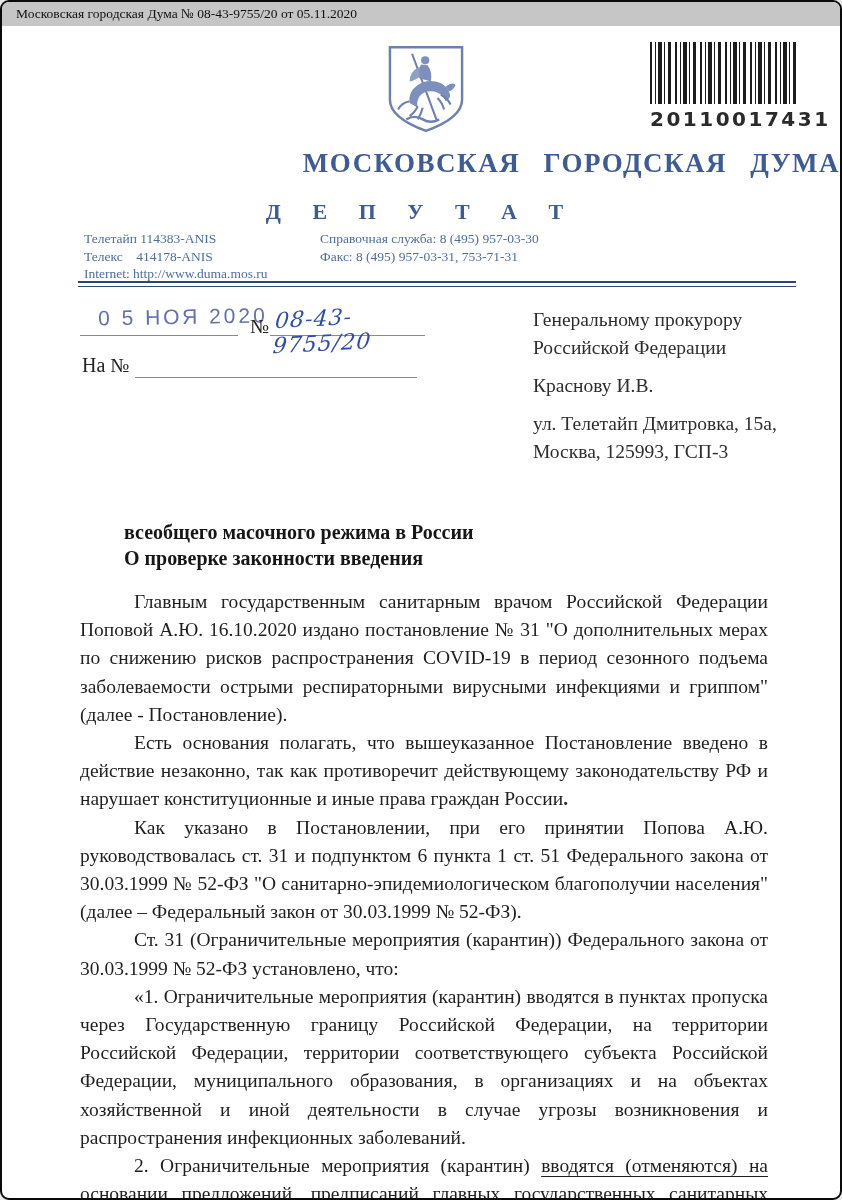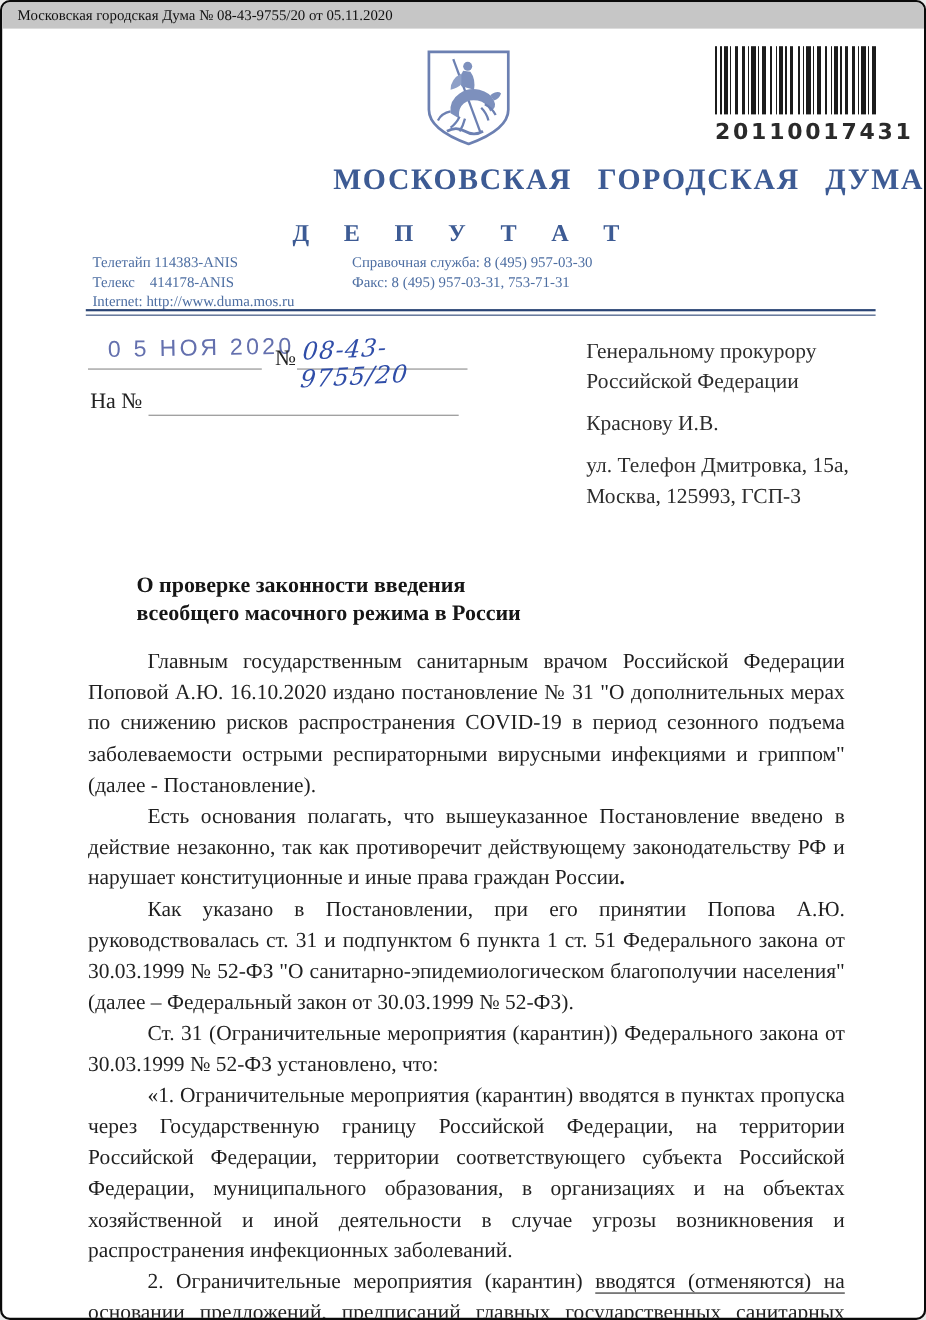--- a/index.html
+++ b/index.html
@@ -155,27 +155,27 @@
   <div class="num-value">08-43-9755/20</div>
   <div class="reply-label">На №</div>
   <div class="reply-line"></div>
 
   <div class="recipient">
       <div>Генеральному прокурору</div>
       <div>Российской Федерации</div>
       <div class="gap">&nbsp;</div>
       <div>Краснову И.В.</div>
       <div class="gap">&nbsp;</div>
-      <div>ул. Телефон Дмитровка, 15а,</div>
+      <div>ул. Телетайп Дмитровка, 15а,</div>
       <div>Москва, 125993, ГСП-3</div>
     </div>
 
   <div class="subject">
+      <div>всеобщего масочного режима в России</div>
       <div>О проверке законности введения</div>
-      <div>всеобщего масочного режима в России</div>
     </div>
 
   <div class="body">
       <p class="para"><span>Главным государственным санитарным врачом Российской Федерации Поповой А.Ю. 16.10.2020 издано постановление № 31 "О дополнительных мерах по снижению рисков распространения COVID-19 в период сезонного подъема заболеваемости острыми респираторными вирусными инфекциями и гриппом" (далее - Постановление).</span></p>
       <p class="para"><span>Есть основания полагать, что вышеуказанное Постановление введено в действие незаконно, так как противоречит действующему законодательству РФ и нарушает конституционные и иные права граждан России</span><span class="b">.</span></p>
       <p class="para"><span>Как указано в Постановлении, при его принятии Попова А.Ю. руководствовалась ст. 31 и подпунктом 6 пункта 1 ст. 51 Федерального закона от 30.03.1999 № 52-ФЗ "О санитарно-эпидемиологическом благополучии населения" (далее – Федеральный закон от 30.03.1999 № 52-ФЗ).</span></p>
       <p class="para"><span>Ст. 31 (Ограничительные мероприятия (карантин)) Федерального закона от 30.03.1999 № 52-ФЗ установлено, что:</span></p>
       <p class="para"><span>«1. Ограничительные мероприятия (карантин) вводятся в пунктах пропуска через Государственную границу Российской Федерации, на территории Российской Федерации, территории соответствующего субъекта Российской Федерации, муниципального образования, в организациях и на объектах хозяйственной и иной деятельности в случае угрозы возникновения и распространения инфекционных заболеваний.</span></p>
       <p class="para"><span>2. Ограничительные мероприятия (карантин) </span><span class="u">вводятся (отменяются) на основании предложений, предписаний главных государственных санитарных врачей и их заместителей</span></p>
     </div>

